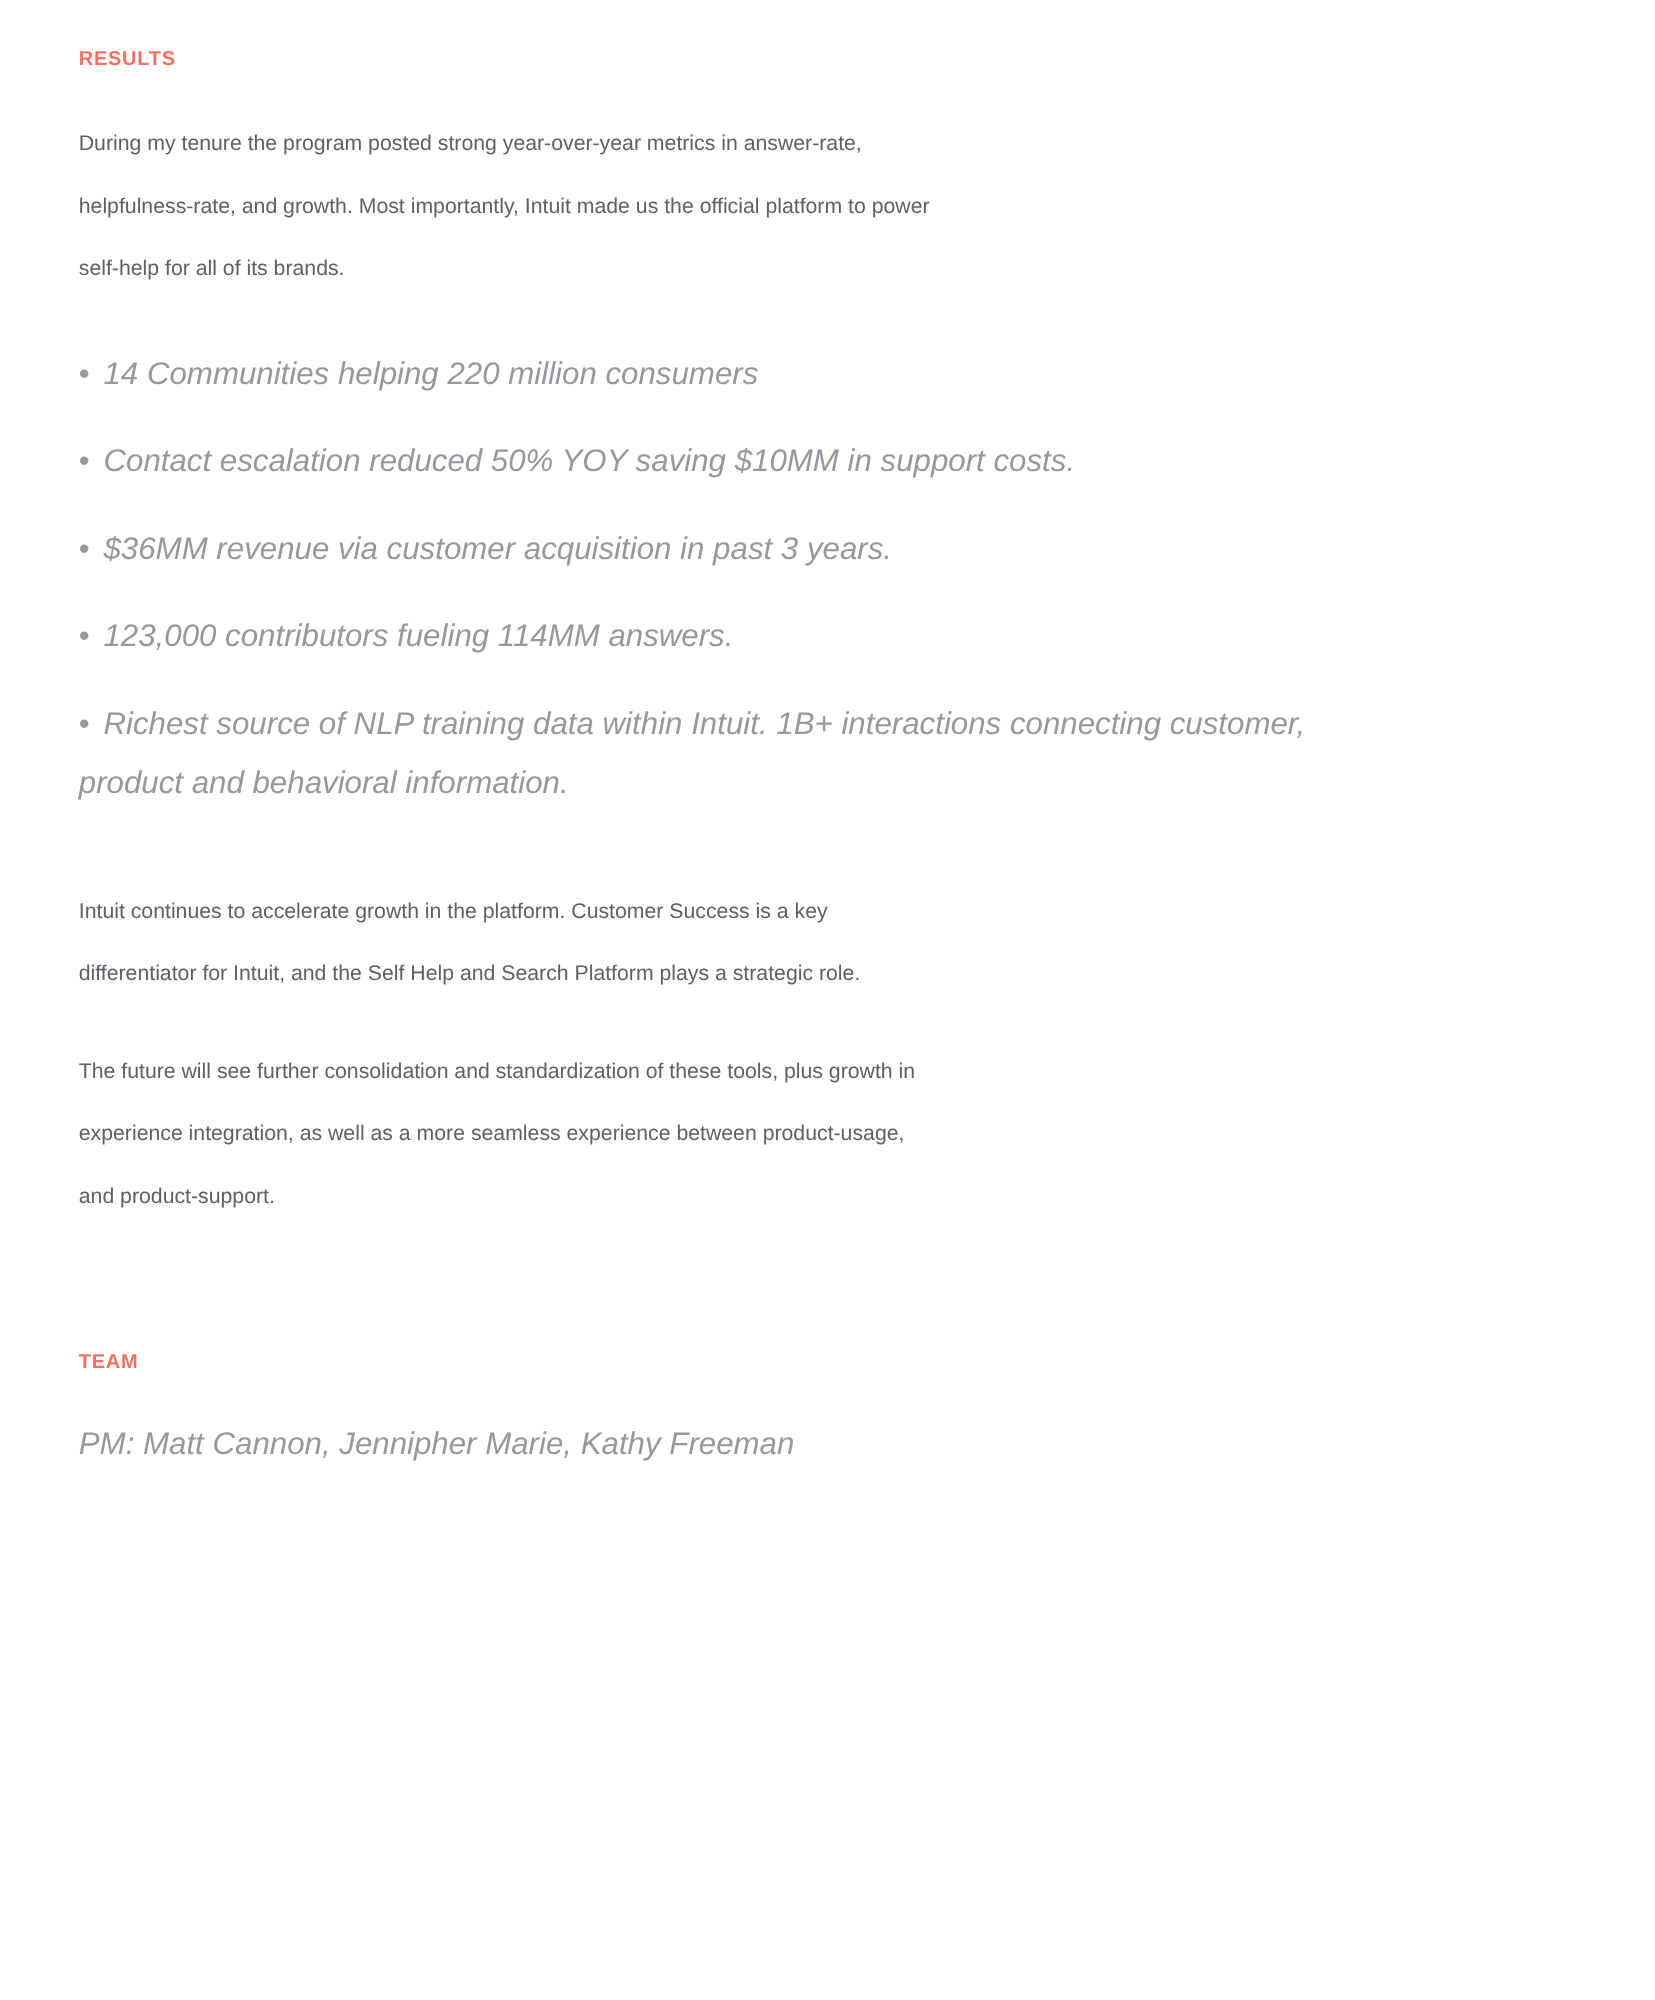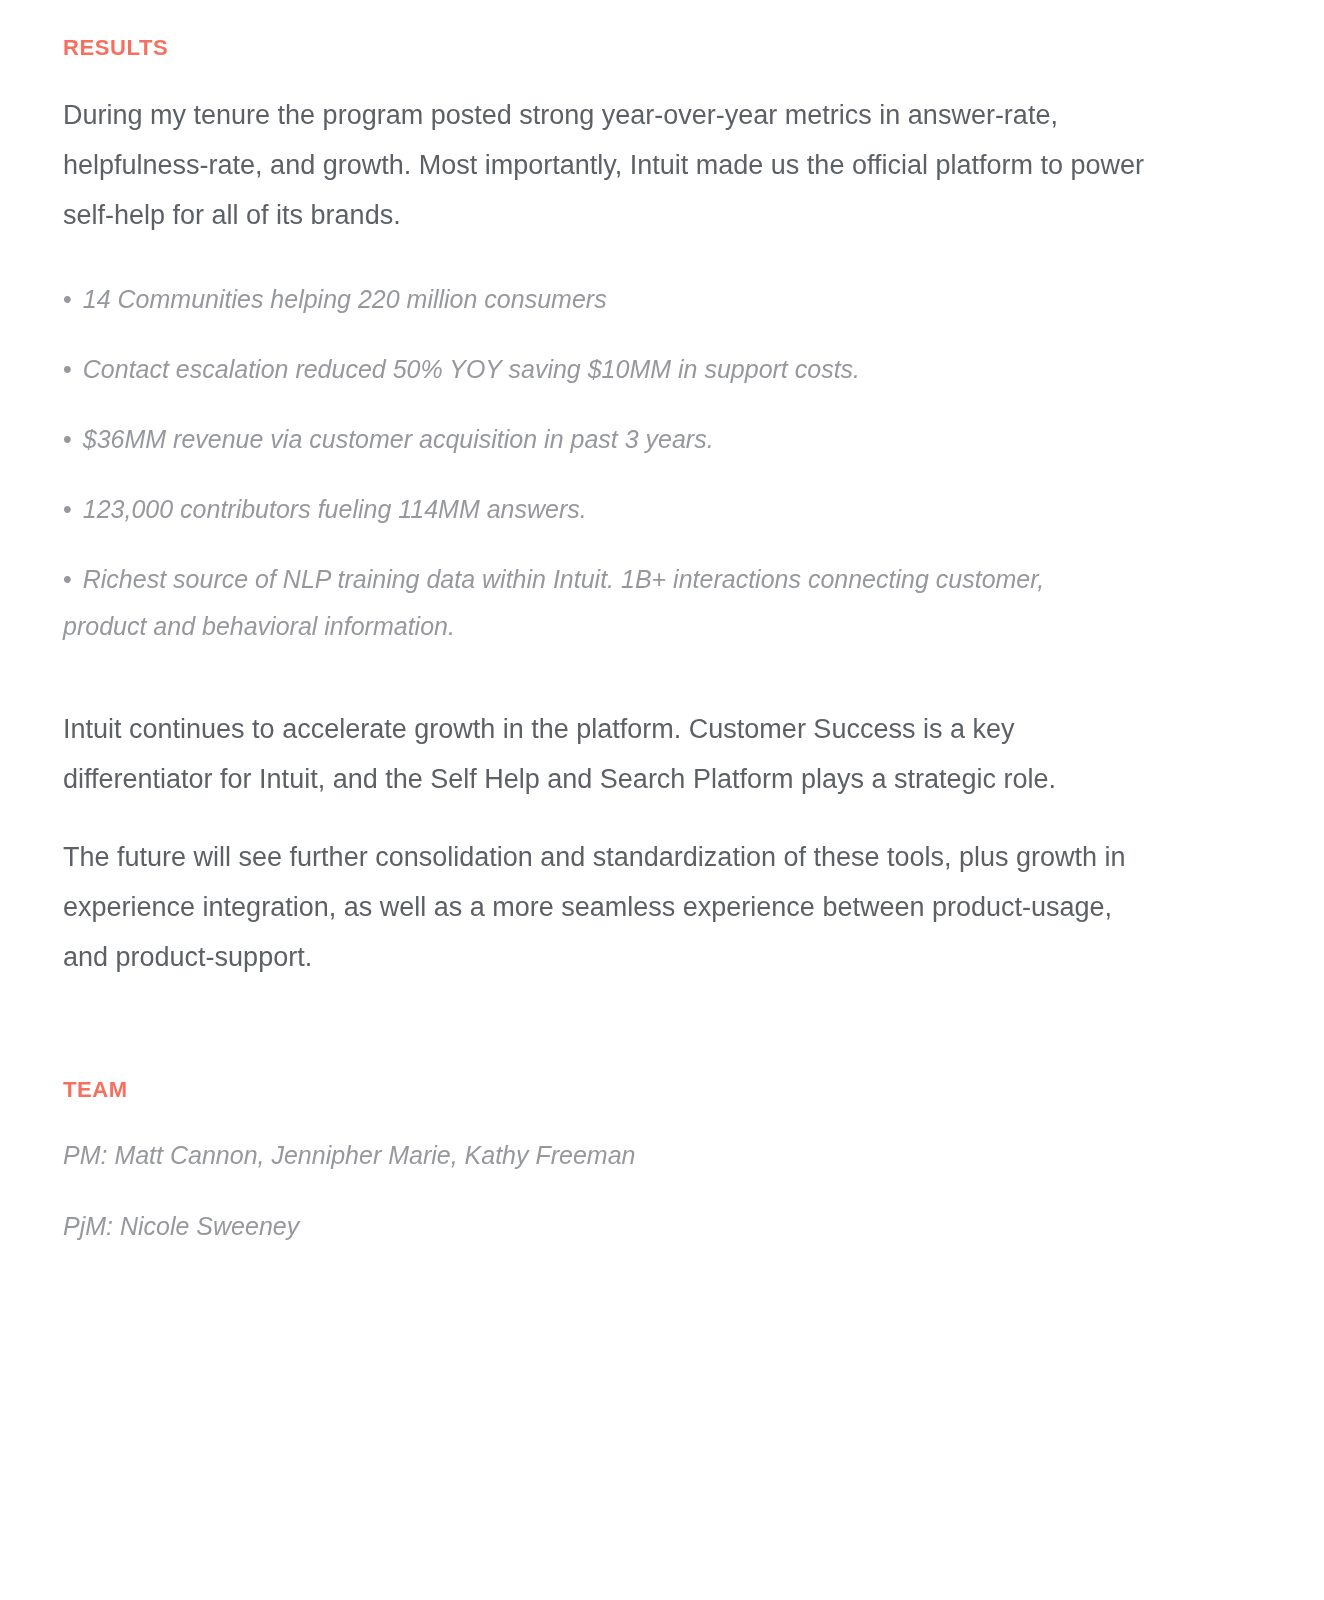--- a/index.html
+++ b/index.html
@@ -9,32 +9,32 @@
   }
   .page {
     width: 1324px;
     min-height: 1600px;
     box-sizing: border-box;
     background: #ffffff;
     padding: 36px 58px 60px 63px;
     font-family: "Liberation Sans", "DejaVu Sans", sans-serif;
   }
   .section-label {
-    font-size: 22px;
+    font-size: 16px;
     line-height: 24px;
     font-weight: 700;
     letter-spacing: 0.6px;
     color: #f7705f;
     margin: 0 0 30px 0;
   }
   .team-label {
     margin-top: 96px;
   }
   .body-para {
-    font-size: 27px;
+    font-size: 17px;
     line-height: 50px;
     font-weight: 400;
     color: #5d6166;
     margin: 0 0 28px 0;
     white-space: pre-line;
     max-width: 1210px;
   }
   .intro-para {
     margin-bottom: 36px;
   }
@@ -99,16 +99,15 @@
 
     <p class="body-para">The future will see further consolidation and standardization of these tools, plus growth in
 experience integration, as well as a more seamless experience between product-usage,
 and product-support.</p>
   </section>
 
   <section>
     <h2 class="section-label team-label">TEAM</h2>
 
     <p class="team-line">PM: Matt Cannon, Jennipher Marie, Kathy Freeman</p>
-    <p class="team-line">PjM: Nicole Sweeney</p>
   </section>
 
 </main>
 
 </body></html>

